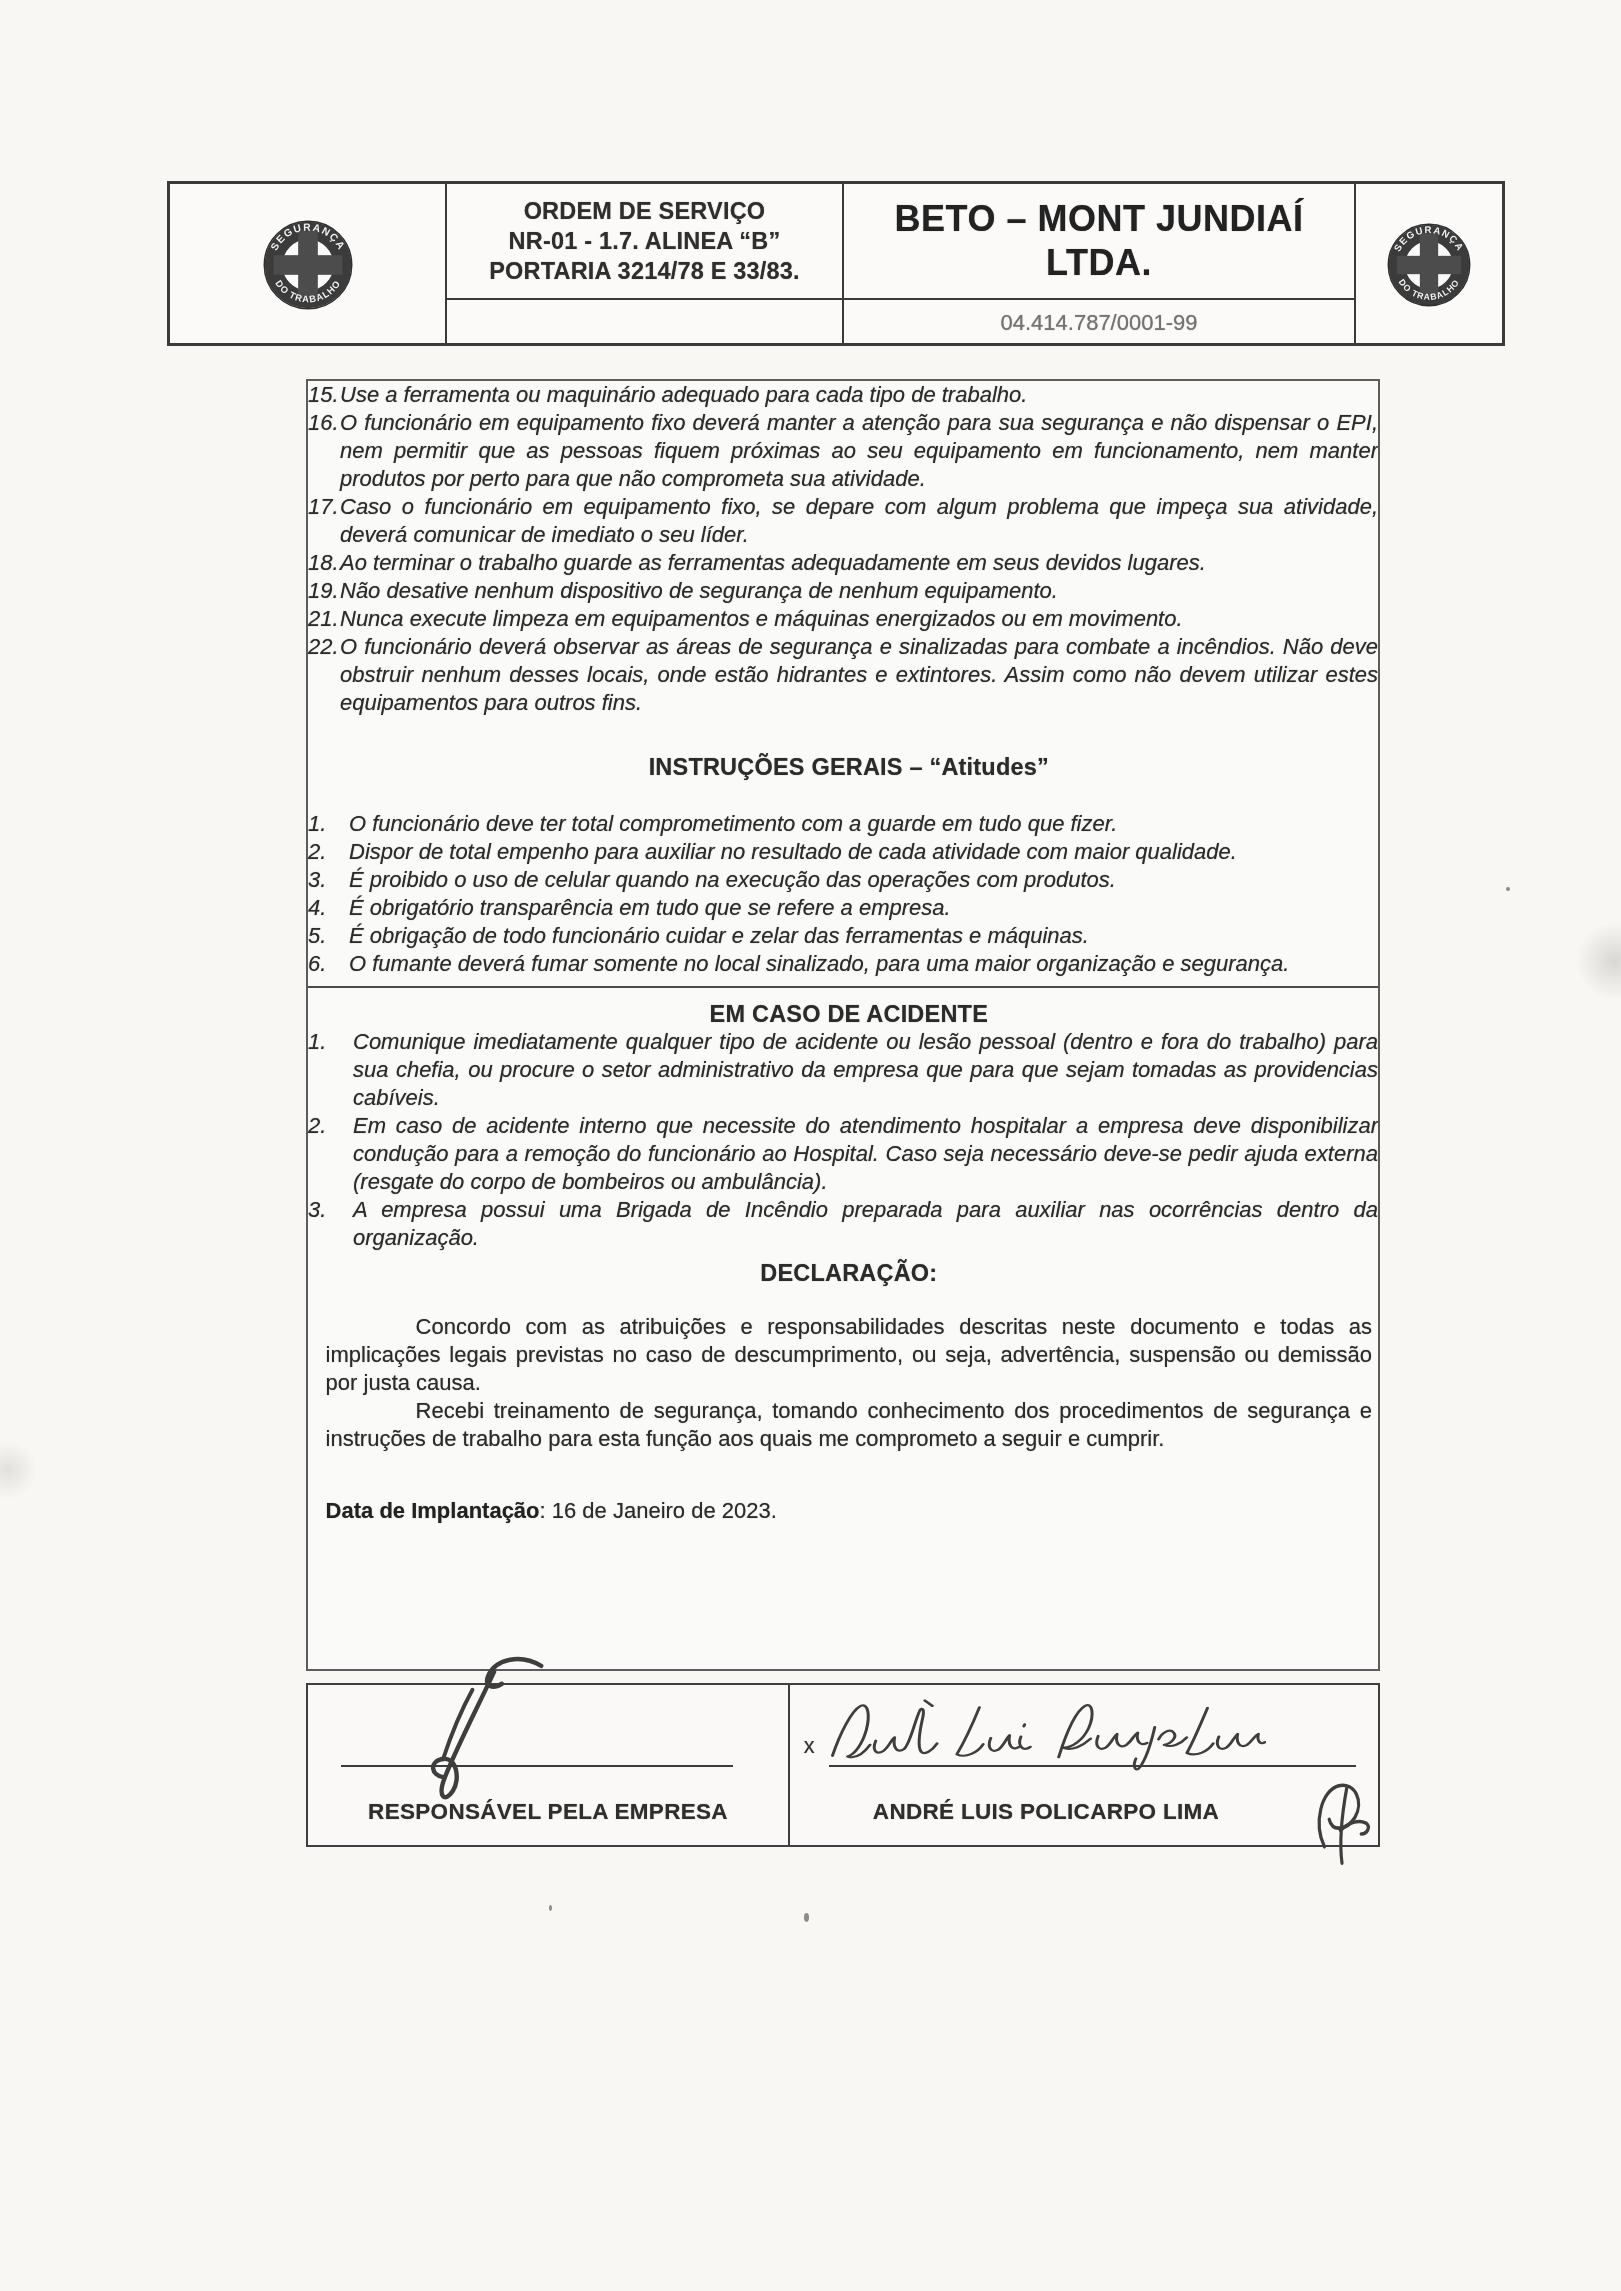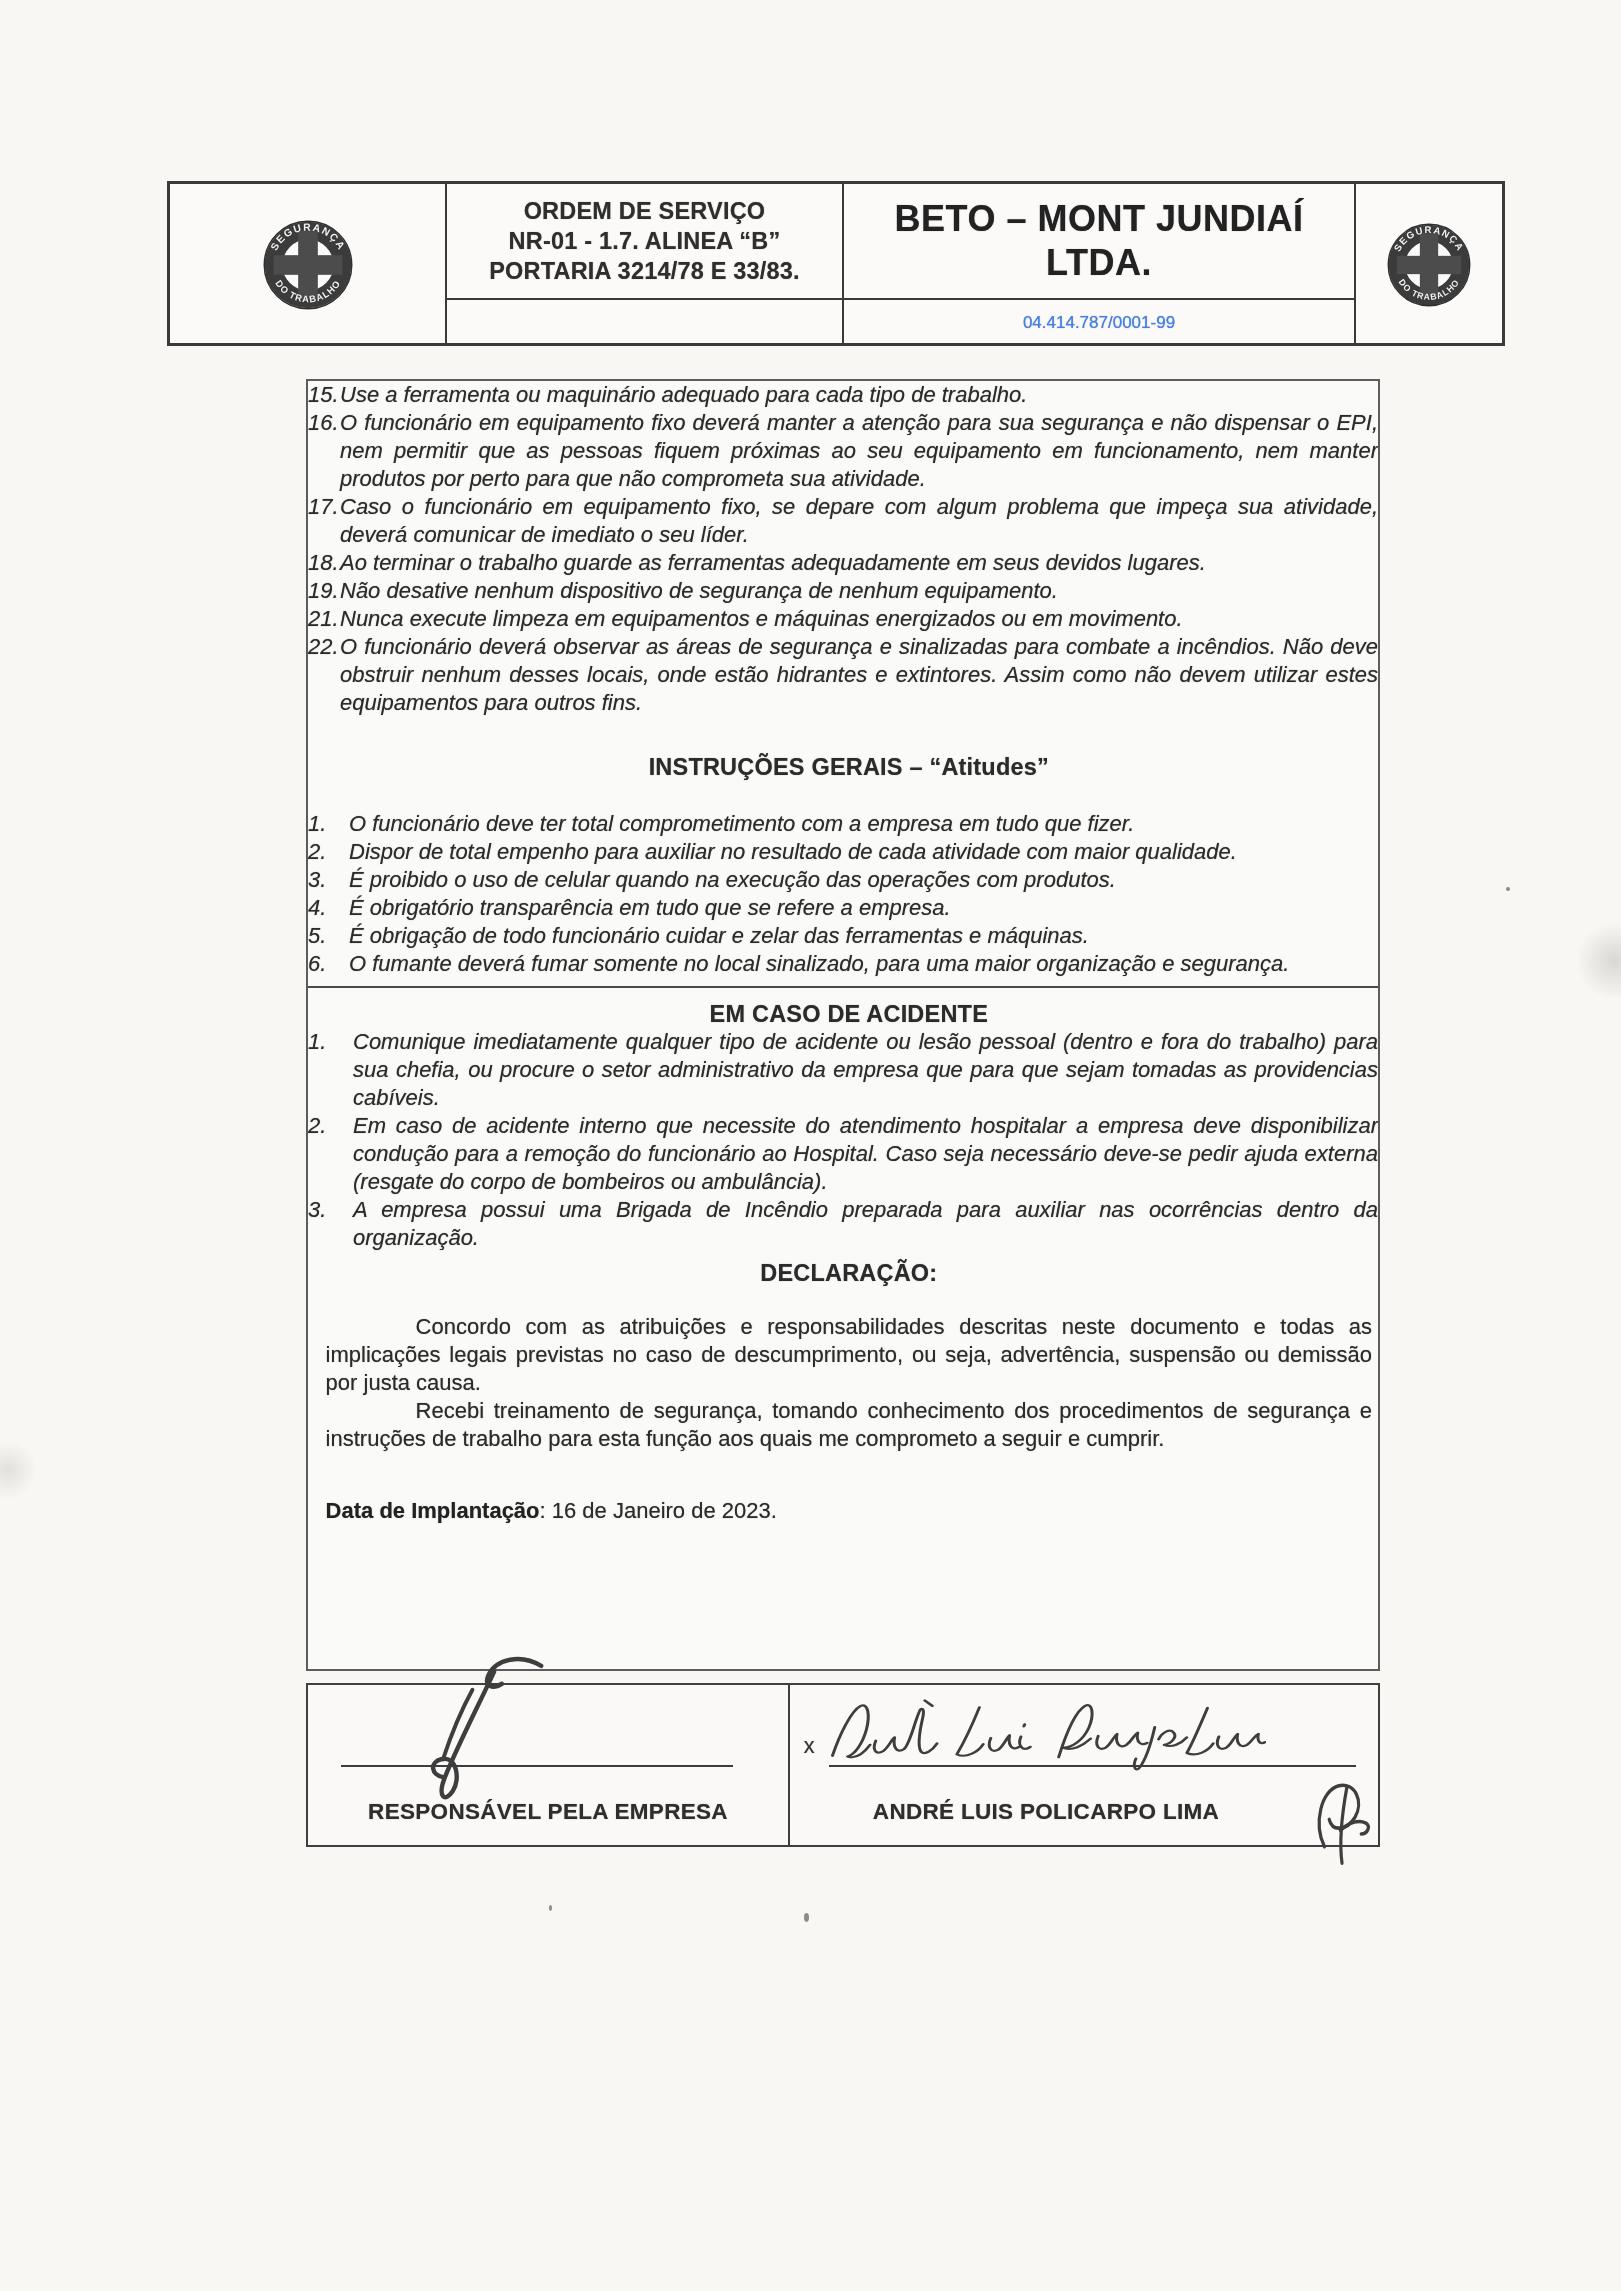--- a/index.html
+++ b/index.html
@@ -29,21 +29,21 @@
   }
   .hdr .cell{ box-sizing:border-box; position:relative; }
   .c-logo-l{ grid-column:1; grid-row:1 / span 2; border-right:2.9px solid #3a3a3a; display:flex; align-items:center; justify-content:center; }
   .c-title { grid-column:2; grid-row:1; border-right:2.9px solid #3a3a3a; display:flex; flex-direction:column; justify-content:center; }
   .c-company{ grid-column:3; grid-row:1; display:flex; flex-direction:column; align-items:center; justify-content:center; }
   .c-empty { grid-column:2; grid-row:2; border-right:2.9px solid #3a3a3a; border-top:2.9px solid #3a3a3a; }
   .c-cnpj  { grid-column:3; grid-row:2; border-top:2.9px solid #3a3a3a; display:flex; align-items:center; justify-content:center; }
   .c-logo-r{ grid-column:4; grid-row:1 / span 2; border-left:2.9px solid #3a3a3a; display:flex; align-items:center; justify-content:center; }
   .doc-title{ font-weight:bold; font-size:23.5px; line-height:30px; text-align:center; color:#2e2e2e; letter-spacing:0.2px;}
   .company{ font-weight:bold; font-size:36px; line-height:44px; text-align:center; color:#222; letter-spacing:0.5px;}
-  .cnpj{ font-size:17px; color:#3b82f6; }
+  .cnpj{ font-size:22px; color:#737373; }
   .badge{ width:118px; height:118px; }
   .c-logo-r .badge{ width:110px; height:110px; }
 
   
   .main-box{
     position:absolute; left:306px; top:379px; width:1074px; height:1292px;
     border:2px solid #5c5c5c;
     box-sizing:border-box;
     overflow:hidden;
     background:rgba(255,255,255,.35);
@@ -178,21 +178,21 @@
 
         <li><span class="num">21.</span><span>Nunca execute limpeza em equipamentos e máquinas energizados ou em movimento.</span></li>
 
         <li><span class="num">22.</span><span>O funcionário deverá observar as áreas de segurança e sinalizadas para combate a incêndios. Não deve obstruir nenhum desses locais, onde estão hidrantes e extintores. Assim como não devem utilizar estes equipamentos para outros fins.</span></li>
       </ol>
 
     <div class="sec-head h-general pad">INSTRUÇÕES GERAIS – “Atitudes”</div>
 
     <ol class="plain list-b pad">
 
-        <li><span class="num">1.</span><span>O funcionário deve ter total comprometimento com a empresa em tudo que fizer.</span></li>
+        <li><span class="num">1.</span><span>O funcionário deve ter total comprometimento com a guarde em tudo que fizer.</span></li>
 
         <li><span class="num">2.</span><span>Dispor de total empenho para auxiliar no resultado de cada atividade com maior qualidade.</span></li>
 
         <li><span class="num">3.</span><span>É proibido o uso de celular quando na execução das operações com produtos.</span></li>
 
         <li><span class="num">4.</span><span>É obrigatório transparência em tudo que se refere a empresa.</span></li>
 
         <li><span class="num">5.</span><span>É obrigação de todo funcionário cuidar e zelar das ferramentas e máquinas.</span></li>
 
         <li><span class="num">6.</span><span>O fumante deverá fumar somente no local sinalizado, para uma maior organização e segurança.</span></li>

